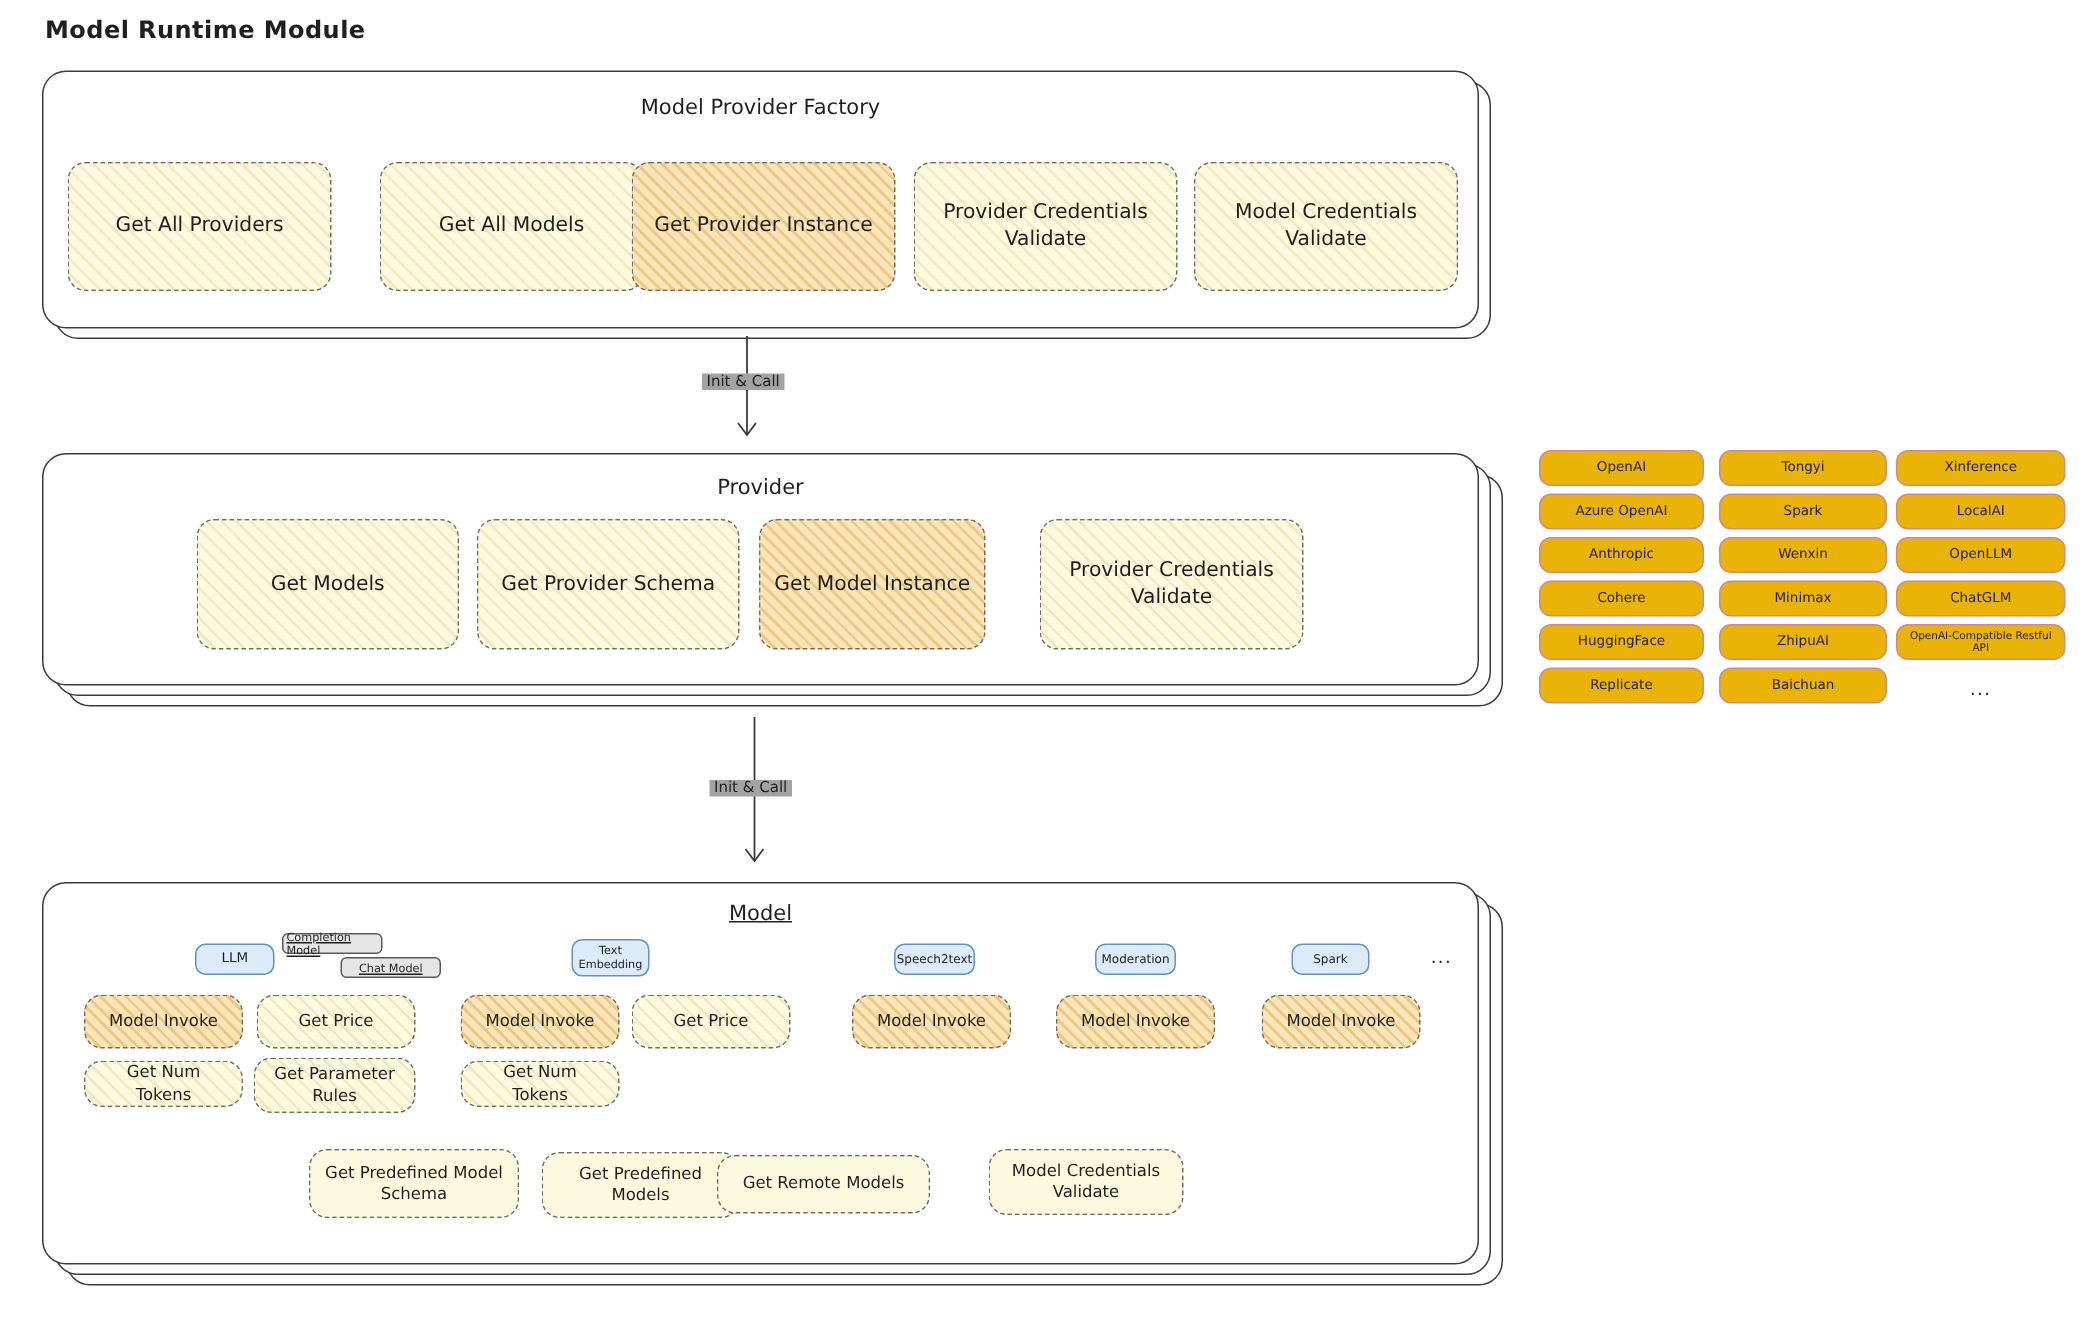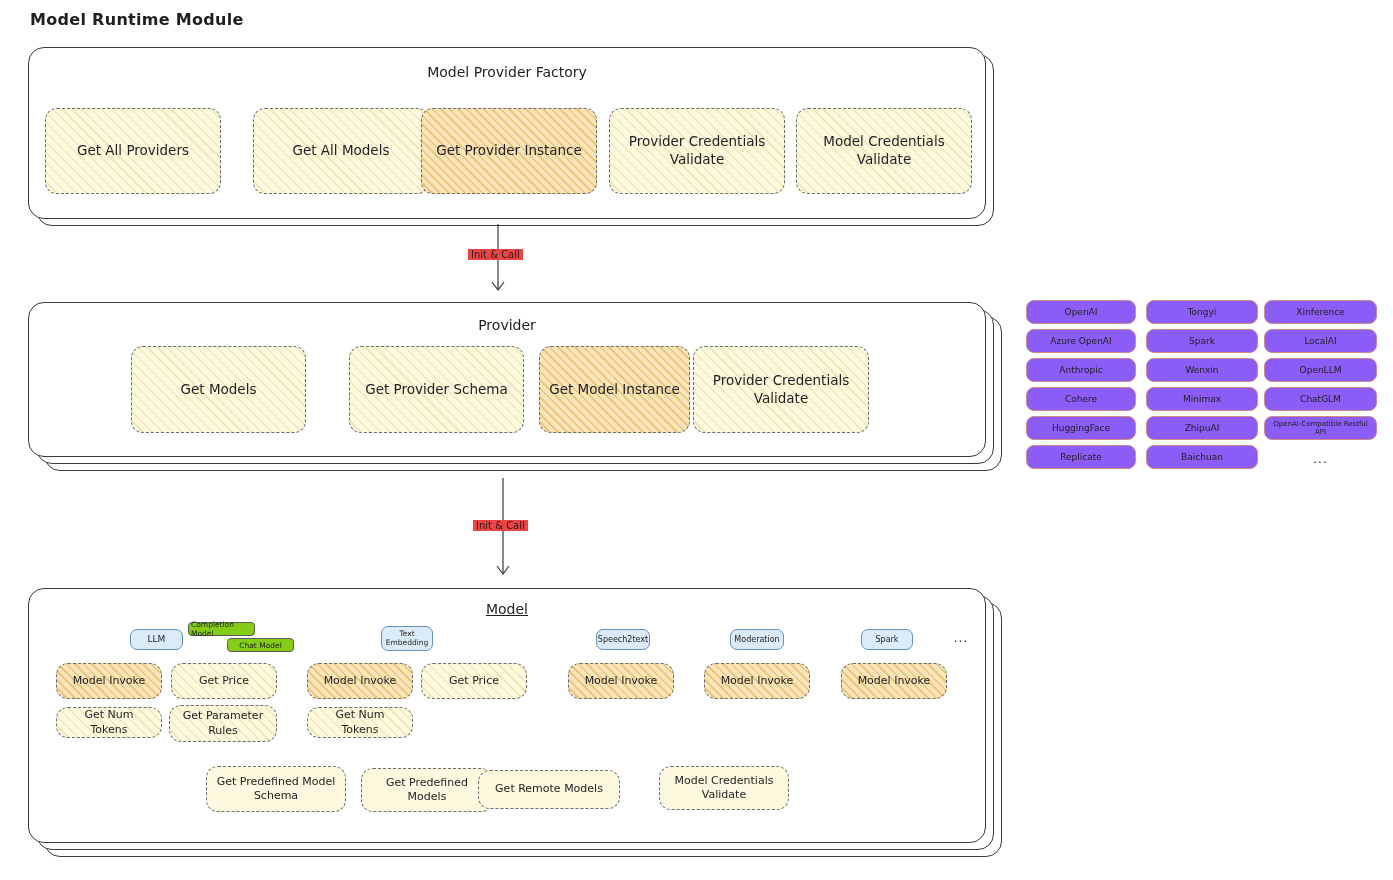--- a/index.html
+++ b/index.html
@@ -30,36 +30,36 @@
   }
   .orange {
     background-color: #f9e5ba;
     background-image: repeating-linear-gradient(45deg, rgba(231,173,78,.55) 0 1.8px, transparent 1.8px 6px);
   }
   .plain-yellow { background-color: #fdf9df; }
 
   .vendor-col { position: absolute; display: flex; flex-direction: column; gap: 5px; }
   .pill {
     height: 24px; display: flex; align-items: center; justify-content: center;
-    border: 1.2px solid #cf8a8a; border-radius: 8px; background: #8b5cf6;
+    border: 1.2px solid #cf8a8a; border-radius: 8px; background: #eab308;
     font-size: 9px; padding: 0 3px; text-align: center;
   }
   .pill.small-text { font-size: 7px; }
 
   .chip {
     position: absolute; display: flex; align-items: center; justify-content: center; text-align: center;
     border: 1.2px solid #6292bd; border-radius: 7px; background: #dcebfa;
     font-size: 9px; line-height: 1.15; padding: 0 2px;
   }
   .chip-white {
     position: absolute; display: flex; align-items: center; justify-content: center;
-    border: 1px solid #5a5a5a; border-radius: 4px; background: #84cc16; font-size: 7.5px; padding: 0 2px;
+    border: 1px solid #5a5a5a; border-radius: 4px; background: #e5e5e5; font-size: 7.5px; padding: 0 2px; text-decoration: underline;
   }
 
-  .arrow-label { position: absolute; font-size: 10px; background: #ef4444; padding: 0 3px; z-index: 3; }
+  .arrow-label { position: absolute; font-size: 10px; background: #a3a3a3; padding: 0 3px; z-index: 3; }
   .dots { position: absolute; font-size: 12px; letter-spacing: 1px; }
   svg.arrow { position: absolute; overflow: visible; }
 </style>
 </head>
 <body>
 
 <div class="canvas">
 
   <div class="diagram-title">Model Runtime Module</div>
 
@@ -80,22 +80,22 @@
     <polyline points="22,58 28,66 34,58" fill="none" stroke="#3a3a3a" stroke-width="1.2"></polyline>
   </svg>
   <div class="arrow-label" style="left:468px; top:249px;">Init &amp; Call</div>
 
   <div class="stack" style="left:28px; top:302px; width:958px; height:155px;">
     <div class="sheet o2"></div>
     <div class="sheet o1"></div>
     <div class="sheet main">
       <div class="panel-title" style="top:14px;">Provider</div>
       <div class="node f-node yellow" style="left:102px; top:43px; width:175px; height:87px;">Get Models</div>
-      <div class="node f-node yellow" style="left:289px; top:43px; width:175px; height:87px;margin-left:31px;">Get Provider Schema</div>
-      <div class="node f-node orange" style="left:477px; top:43px; width:151px; height:87px;margin-left:33px;">Get Model Instance</div>
+      <div class="node f-node yellow" style="left:289px; top:43px; width:175px; height:87px;">Get Provider Schema</div>
+      <div class="node f-node orange" style="left:477px; top:43px; width:151px; height:87px;">Get Model Instance</div>
       <div class="node f-node yellow" style="left:664px; top:43px; width:176px; height:87px;">Provider Credentials Validate</div>
     </div>
   </div>
 
   <div class="vendor-col" style="left:1026px; top:300px; width:110px;">
     <div class="pill">OpenAI</div>
     <div class="pill">Azure OpenAI</div>
     <div class="pill">Anthropic</div>
     <div class="pill">Cohere</div>
     <div class="pill">HuggingFace</div>

